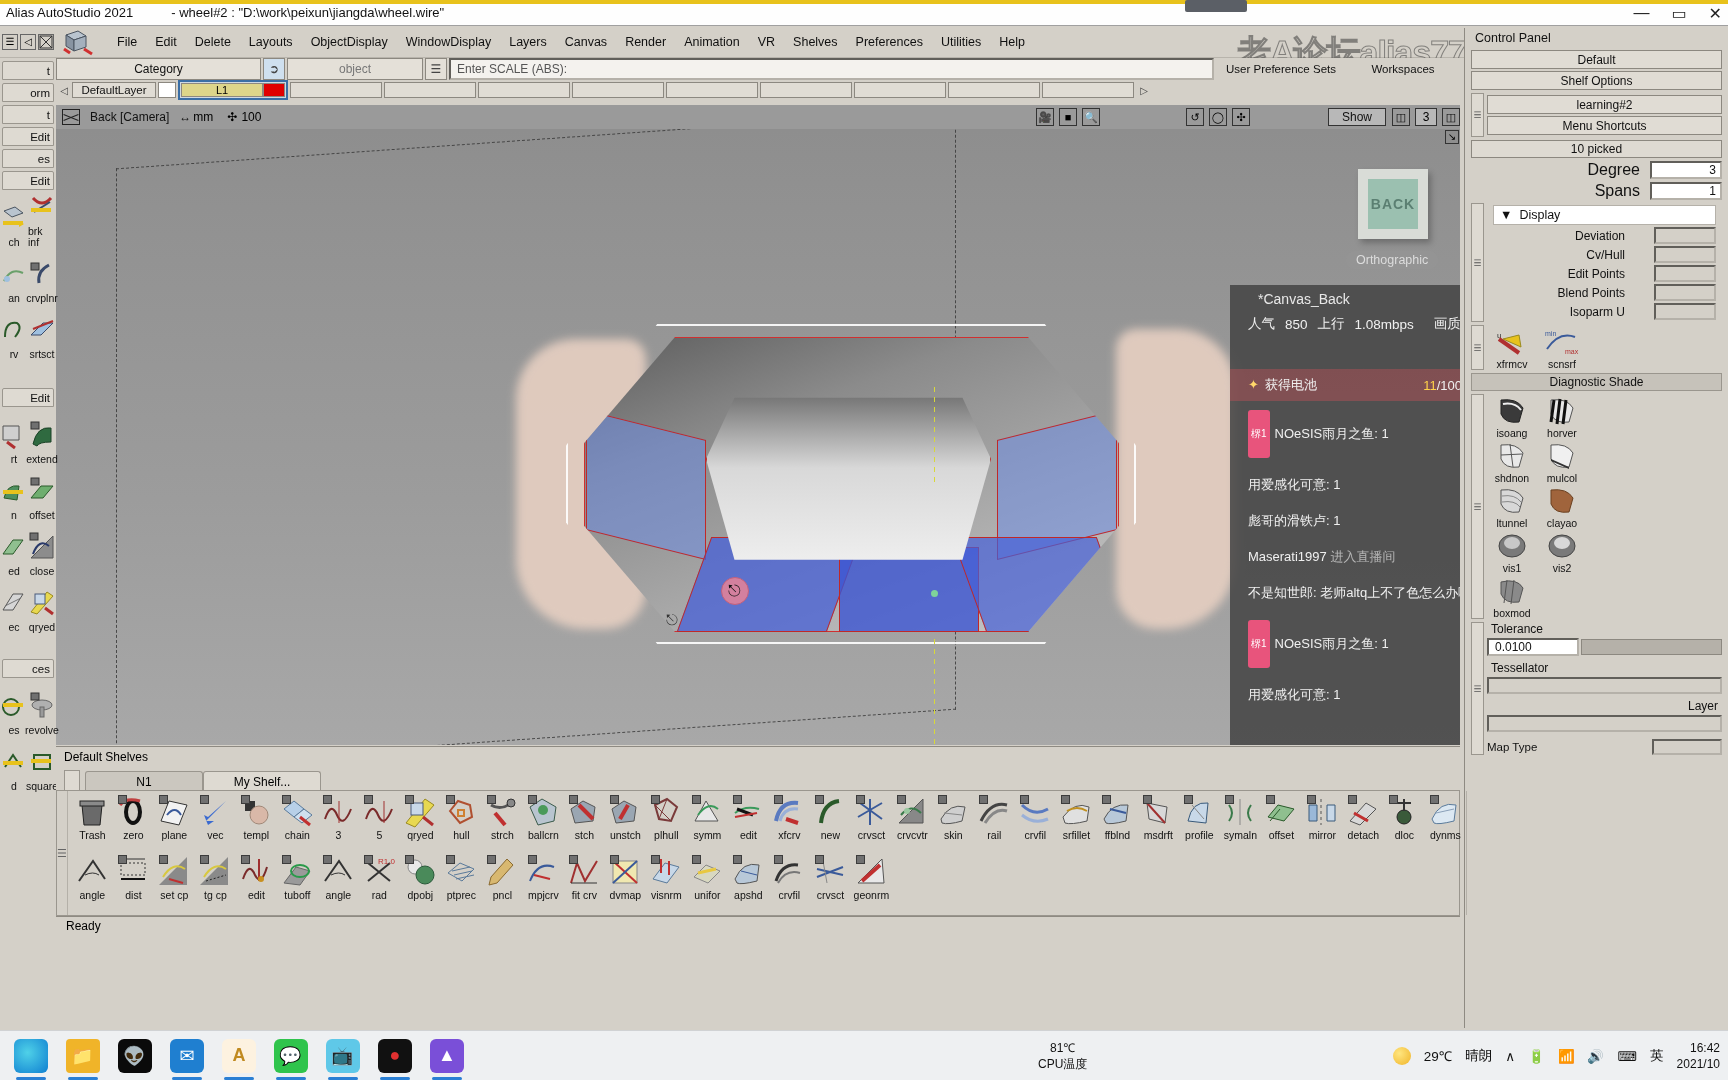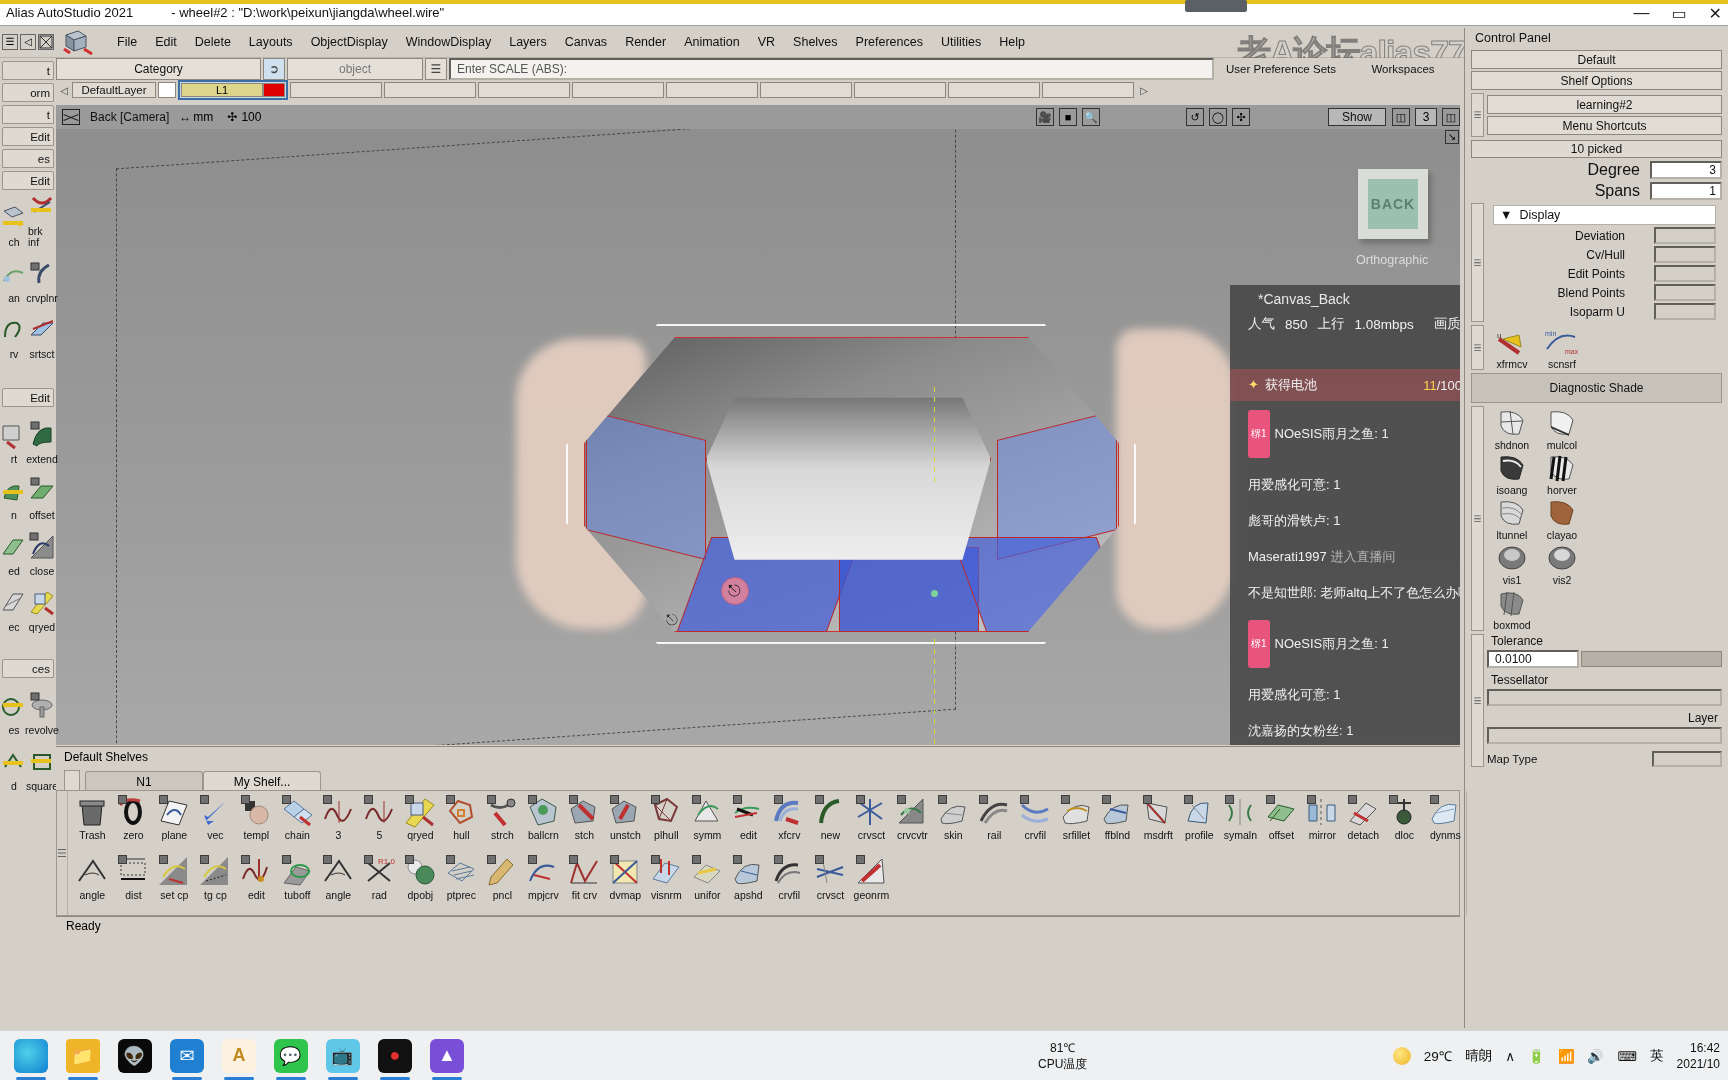--- a/index.html
+++ b/index.html
@@ -293,21 +293,21 @@
     margin: 2px 6px; height: 20px; background: #fff; border: 1px solid #b5b1a9;
     display: flex; align-items: center; padding-left: 6px; gap: 7px; font-size: 12.5px;
   }
   .cp-check-row { display: flex; align-items: center; margin: 2px 6px; gap: 23px; }
   .cp-check-label { flex: 1; text-align: right; padding-right: 6px; }
   .cp-check { width: 62px; height: 17px; border: 2px inset #b5b1a9; background: #d4d0c8; }
   .cp-iconrow { display: flex; gap: 4px; padding: 2px 0 0 2px; }
   .cp-icon { width: 46px; text-align: center; font-size: 10.5px; }
   .cp-icon .sw { width: 38px; height: 30px; margin: 0 auto 1px; border-radius: 3px; }
   .cp-header-bar {
-    margin: 3px 6px 1px; height: 30px; background: #c6c2ba; border: 1px solid #9a968e;
+    margin: 3px 6px 1px; height: 18px; background: #c6c2ba; border: 1px solid #9a968e;
     display: flex; align-items: center; justify-content: center; font-size: 12px;
   }
 
   
   .shelfbar {
     position: absolute; left: 56px; top: 746px; width: 1404px; height: 20px;
     background: #d4d0c8; border-top: 1px solid #8e8a82;
     display: flex; align-items: center; padding-left: 8px; font-size: 12px;
   }
   .shelftabs {
@@ -553,23 +553,20 @@
       </div>
       <div class="chat-msg">
         <span>不是知世郎</span><span>: 老师altq上不了色怎么办啊</span>
       </div>
       <div class="chat-msg">
         <span class="rank-badge">楐1</span><span>NOeSIS雨月之鱼</span><span>: 1</span>
       </div>
       <div class="chat-msg">
         <span>用爱感化可意</span><span>: 1</span>
       </div>
-      <div class="chat-msg">
-        <span>沈嘉扬的女粉丝</span><span>: 1</span>
-      </div>
 
       <div class="chat-bottom">
         
         
       </div>
     </div>
   </div>
 
   <div class="railL">
     <div class="rail-tab">t</div>
@@ -821,52 +818,52 @@
     </div>
 
     <div class="cp-header-bar">Diagnostic Shade</div>
 
     <div class="cp-group">
       <div class="cp-grip">☰</div>
       <div class="cp-group-body">
         <div class="cp-iconrow">
           <div class="cp-icon">
             <div class="sw"><svg width="38" height="30" viewBox="0 0 38 30">
+                  <path d="M8 4 Q24 2 30 12 L26 26 Q12 28 8 18 Z" fill="#3a3a3a" stroke="#222"></path>
+                  <path d="M10 8 Q22 6 28 14" stroke="#eee" stroke-width="2" fill="none"></path>
+                </svg></div>
+            <div>isoang</div>
+          </div>
+          <div class="cp-icon">
+            <div class="sw"><svg width="38" height="30" viewBox="0 0 38 30">
+                  <path d="M8 4 Q24 2 30 12 L26 26 Q12 28 8 18 Z" fill="#e8e8e8" stroke="#555"></path>
+                  <path d="M11 4 L8 26 M17 3 L14 28 M23 4 L20 28" stroke="#111" stroke-width="3"></path>
+                </svg></div>
+            <div>horver</div>
+          </div>
+          <div class="cp-icon">
+            <div class="sw"></div>
+            <div></div>
+          </div>
+        </div>
+        <div class="cp-iconrow">
+          <div class="cp-icon">
+            <div class="sw"><svg width="38" height="30" viewBox="0 0 38 30">
                   <path d="M8 4 Q24 2 30 12 L26 26 Q12 28 8 18 Z" fill="#e8e8e8" stroke="#555"></path>
                   <path d="M17 3 L20 26" stroke="#555"></path>
                   <path d="M8 14 L29 13" stroke="#555"></path>
                 </svg></div>
             <div>shdnon</div>
           </div>
           <div class="cp-icon">
             <div class="sw"><svg width="38" height="30" viewBox="0 0 38 30">
                   <path d="M8 4 Q24 2 30 12 L26 26 Q12 28 8 18 Z" fill="#f0f0f0" stroke="#555"></path>
                   <path d="M8 18 L26 26 L26 28 L8 20 Z" fill="#333"></path>
                 </svg></div>
             <div>mulcol</div>
-          </div>
-          <div class="cp-icon">
-            <div class="sw"></div>
-            <div></div>
-          </div>
-        </div>
-        <div class="cp-iconrow">
-          <div class="cp-icon">
-            <div class="sw"><svg width="38" height="30" viewBox="0 0 38 30">
-                  <path d="M8 4 Q24 2 30 12 L26 26 Q12 28 8 18 Z" fill="#3a3a3a" stroke="#222"></path>
-                  <path d="M10 8 Q22 6 28 14" stroke="#eee" stroke-width="2" fill="none"></path>
-                </svg></div>
-            <div>isoang</div>
-          </div>
-          <div class="cp-icon">
-            <div class="sw"><svg width="38" height="30" viewBox="0 0 38 30">
-                  <path d="M8 4 Q24 2 30 12 L26 26 Q12 28 8 18 Z" fill="#e8e8e8" stroke="#555"></path>
-                  <path d="M11 4 L8 26 M17 3 L14 28 M23 4 L20 28" stroke="#111" stroke-width="3"></path>
-                </svg></div>
-            <div>horver</div>
           </div>
           <div class="cp-icon">
             <div class="sw"></div>
             <div></div>
           </div>
         </div>
         <div class="cp-iconrow">
           <div class="cp-icon">
             <div class="sw"><svg width="38" height="30" viewBox="0 0 38 30">
                   <path d="M8 4 Q24 2 30 12 L26 26 Q12 28 8 18 Z" fill="#d8d8d8" stroke="#555"></path>

